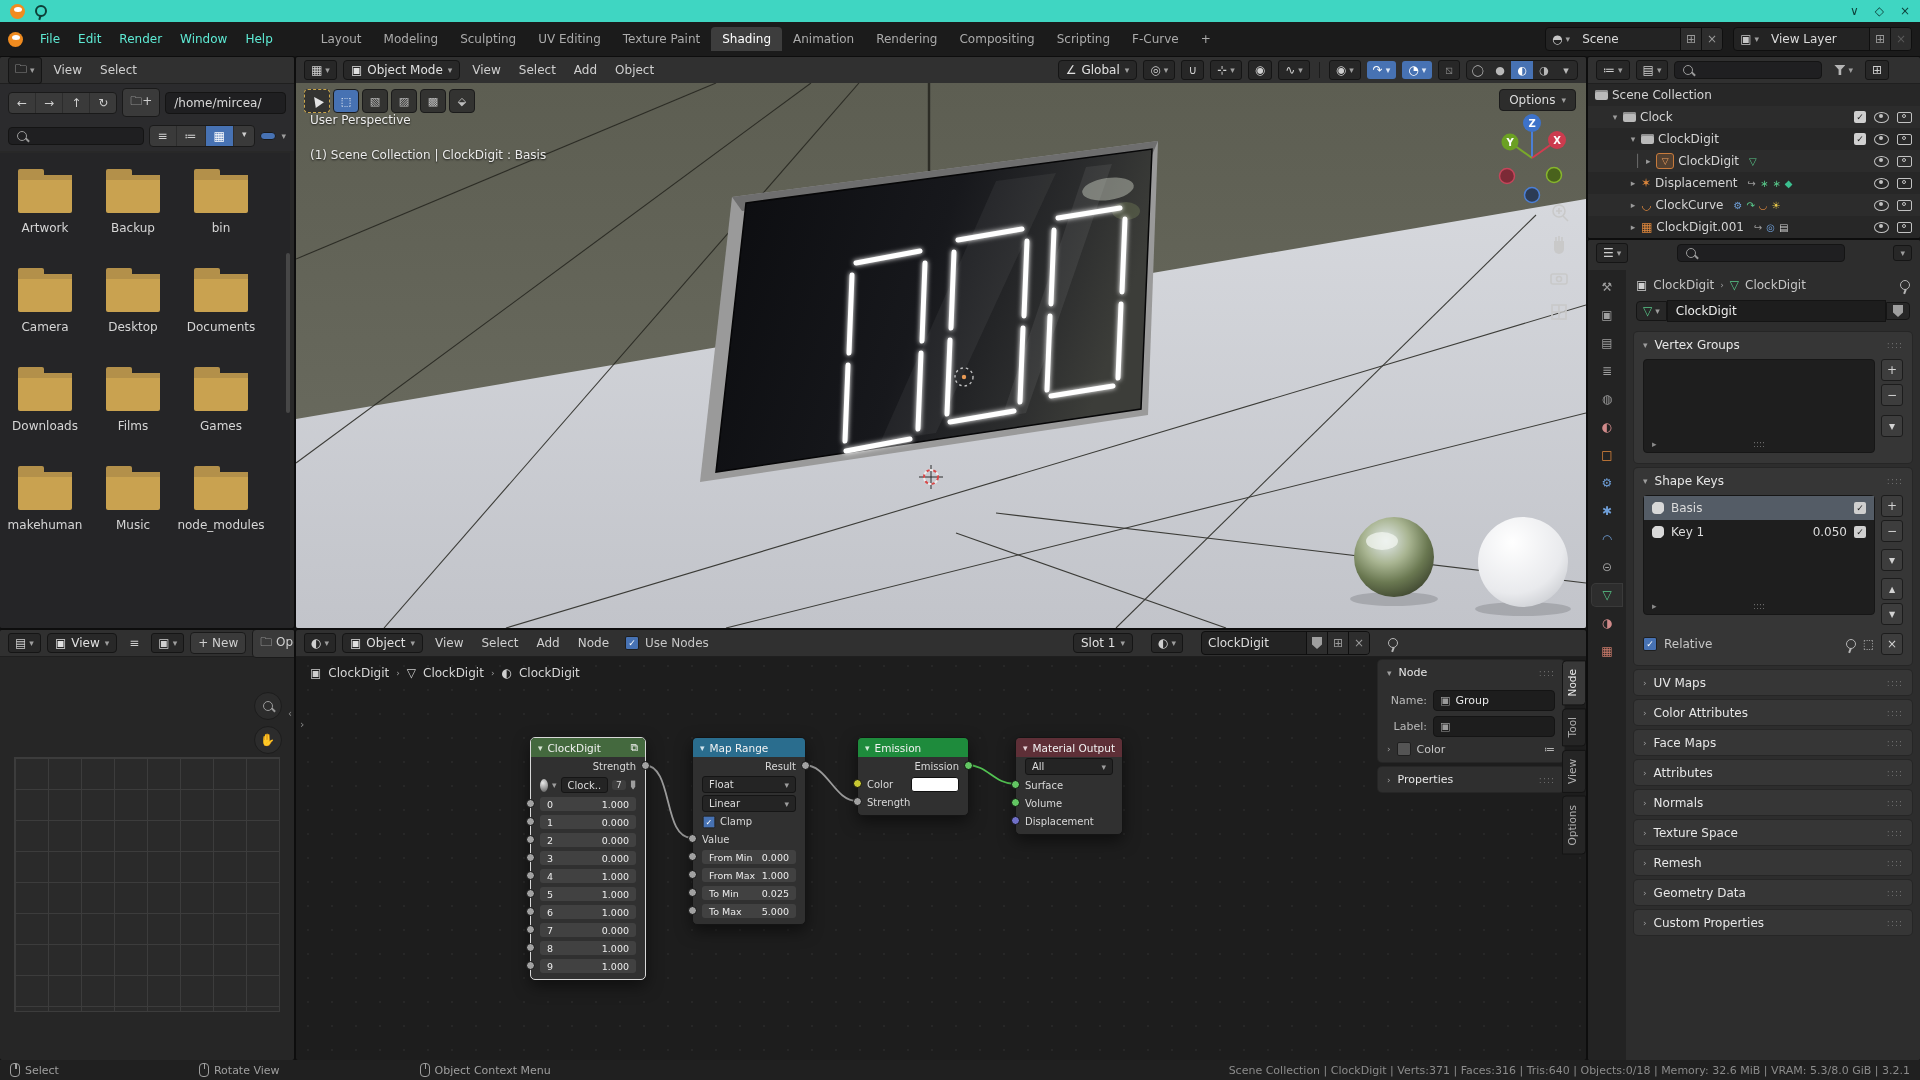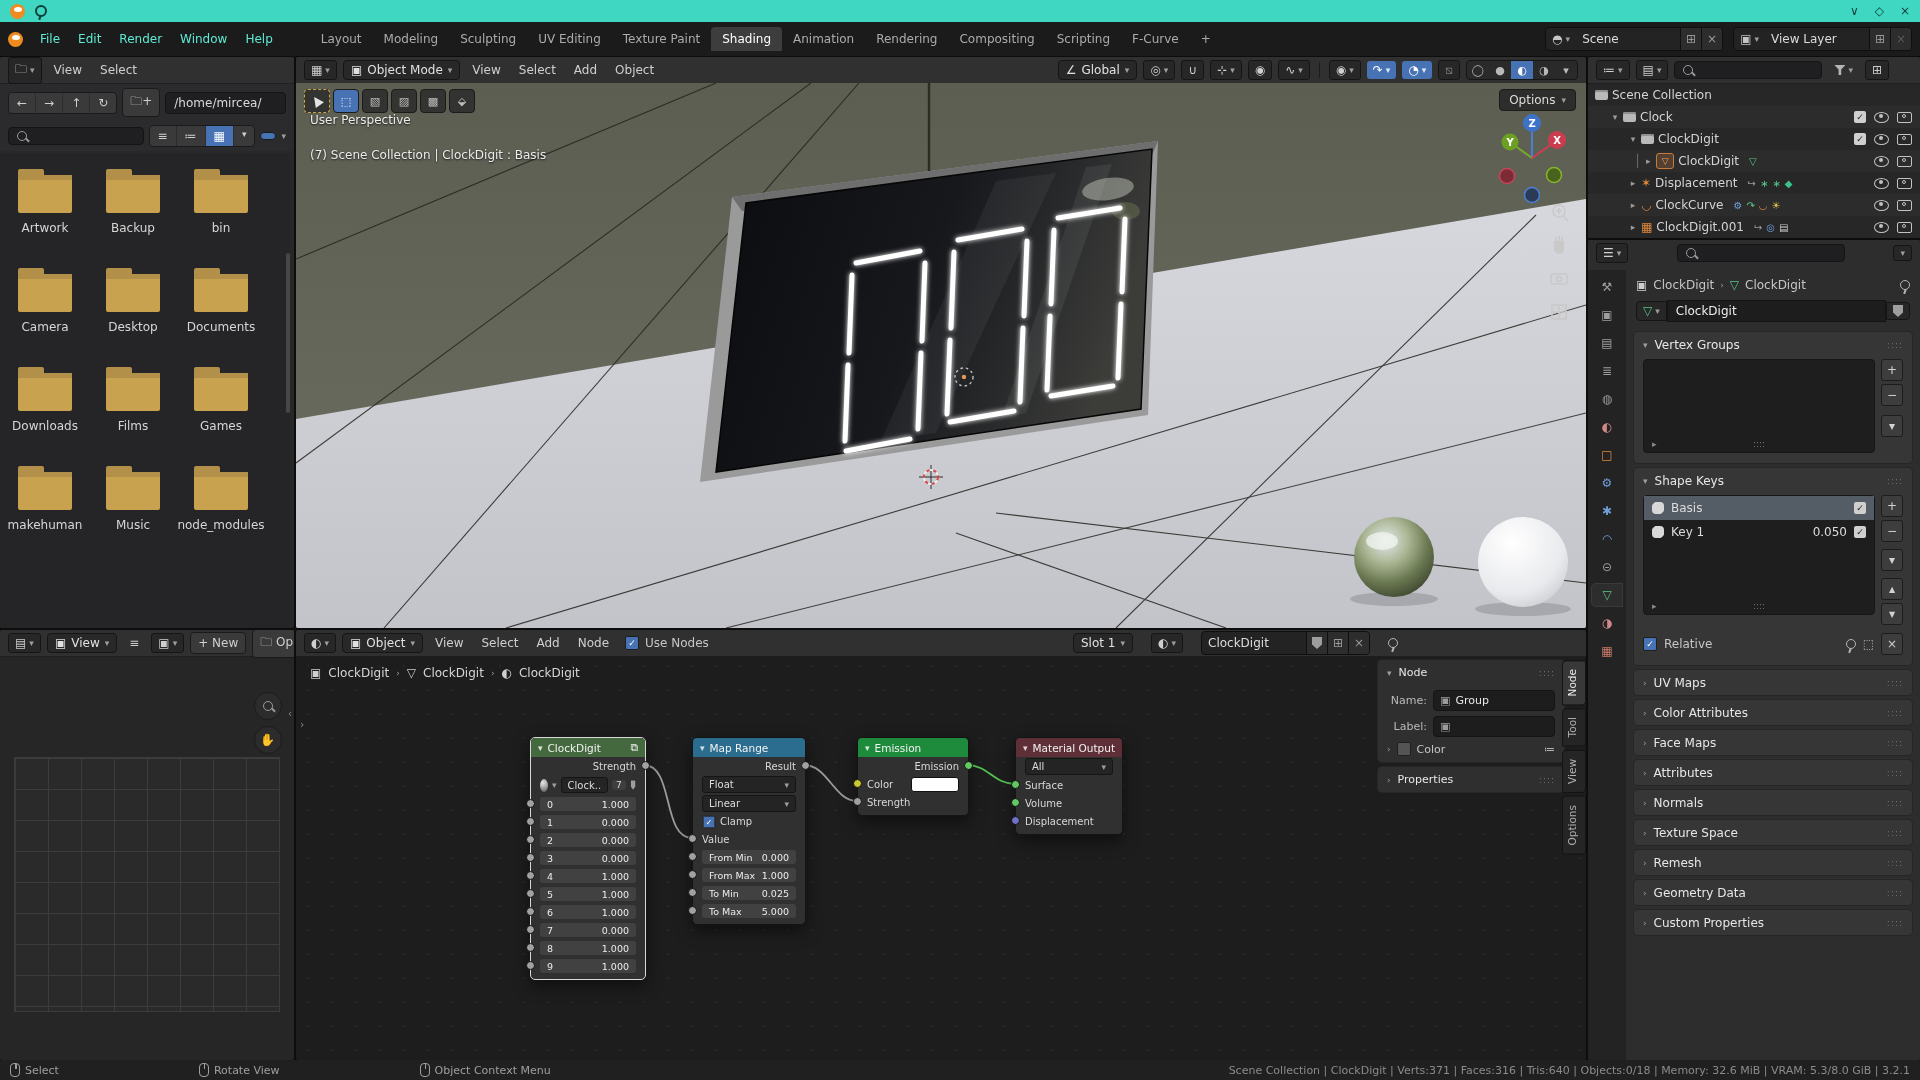--- a/index.html
+++ b/index.html
@@ -439,21 +439,21 @@
       <span class="tbtn">▨</span>
       <span class="tbtn">▩</span>
       <span class="tbtn">⬙</span>
     </div>
     <div class="options-btn">
         <span>Options</span>
         <span class="chev">▾</span>
       </div>
     <div class="vp-overlay">
       <div class="l1">User Perspective</div>
-      <div class="l2">(7) Scene Collection | ClockDigit : Basis</div>
+      <div class="l2">(1) Scene Collection | ClockDigit : Basis</div>
     </div>
   </div>
 
   <div class="region" style="left:1588px;top:57px;width:332px;height:181px">
     <div class="hdr">
       <span class="hbtn dark">≔<span class="chev">▾</span></span>
       <span class="hbtn dark">▤<span class="chev">▾</span></span>
       <div class="searchfield" style="max-width:130px">
           <span class="mag"></span>
         </div>

